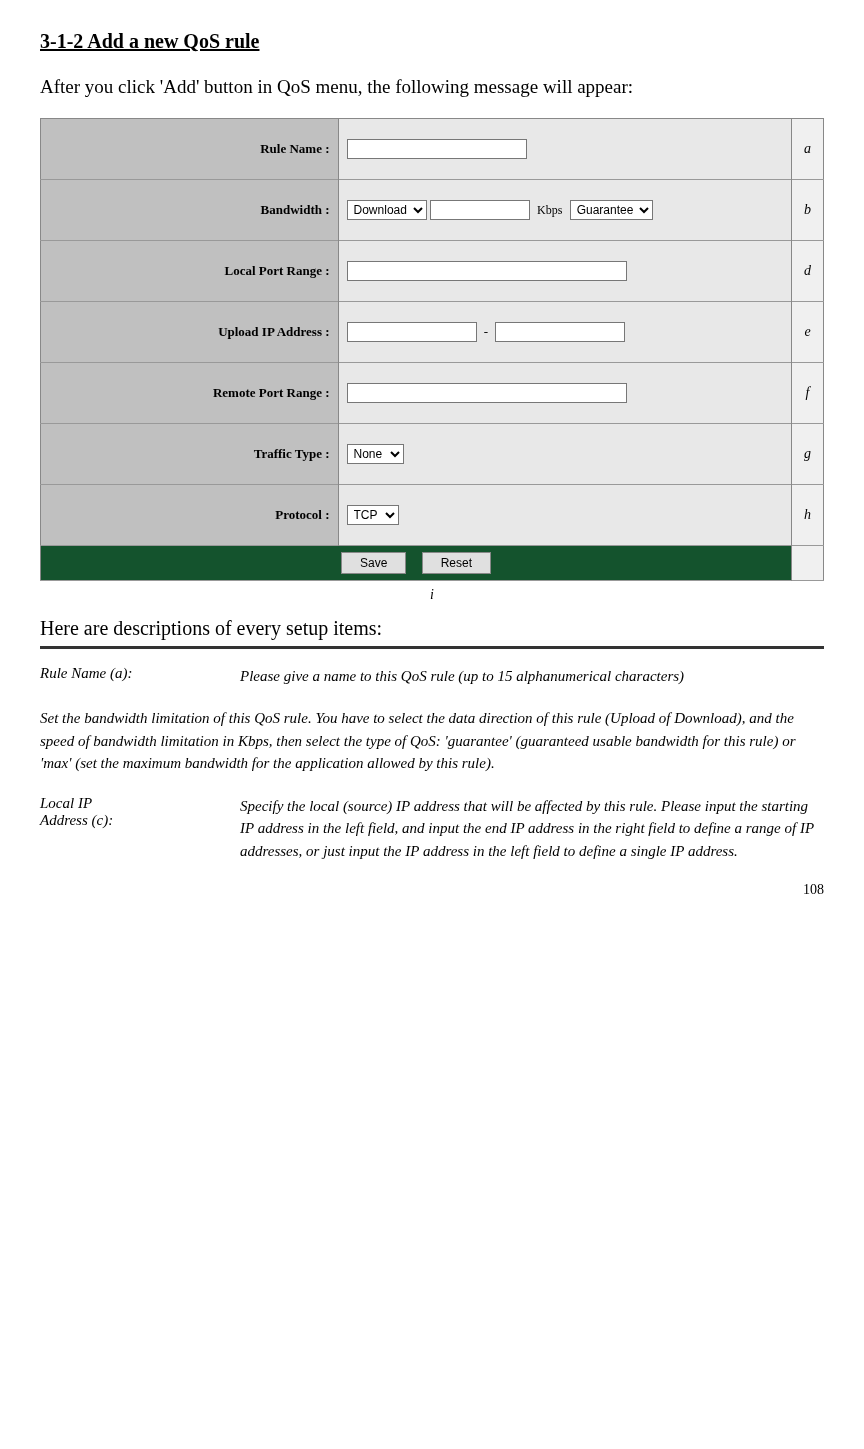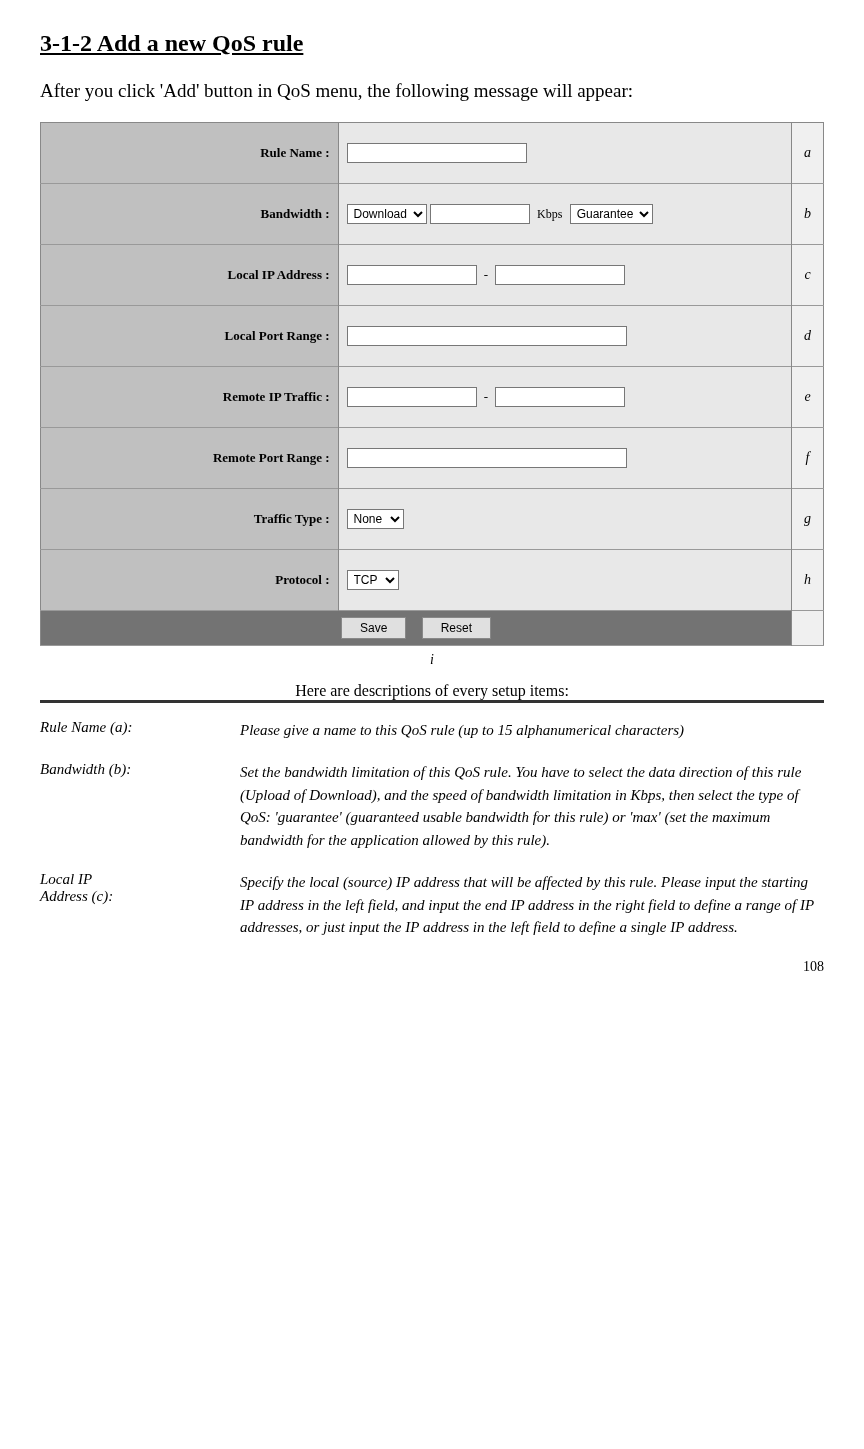--- a/index.html
+++ b/index.html
@@ -6,21 +6,21 @@
     body {
       font-family: Times New Roman, serif;
       font-size: 16px;
       background: #fff;
       color: #000;
       width: 864px;
       padding: 30px 40px 40px 40px;
     }
 
     h2 {
-      font-size: 24px;
+      font-size: 20px;
       font-weight: bold;
       margin-bottom: 20px;
       text-decoration: underline;
     }
 
     .intro-text {
       margin-bottom: 16px;
       font-size: 19px;
       line-height: 1.5;
     }
@@ -95,21 +95,21 @@
       font-size: 12px;
       margin: 0 4px;
     }
 
     .dash {
       margin: 0 4px;
       font-size: 13px;
     }
 
     .save-reset-row td {
-      background: #737373;
+      background: #14532d;
       text-align: center;
       padding: 6px;
     }
 
     .btn {
       background: #e0e0e0;
       border: 1px solid #888;
       padding: 3px 18px;
       font-size: 12px;
       cursor: pointer;
@@ -117,22 +117,22 @@
     }
 
     .annotation-i {
       text-align: center;
       font-style: italic;
       font-size: 14px;
       margin: 2px 0 14px 0;
     }
 
     .descriptions-title {
-      font-size: 16px;
-      text-align: center;
+      font-size: 20px;
+      margin-bottom: 6px;
     }
 
     .divider {
       border: none;
       border-top: 3px solid #333;
       margin-bottom: 16px;
     }
 
     .desc-section {
       display: flex;
@@ -188,40 +188,31 @@
       <input class="form-input" style="width: 100px;" type="text" value="">
       <span class="kbps-label">Kbps</span>
       <select class="form-select">
         <option>Guarantee</option>
         <option>Max</option>
       </select>
     </td>
     <td class="annotation">b</td>
   </tr>
 
-  <tr>
-    <td class="label-cell">Local IP Address :</td>
-    <td class="input-cell">
-      <input class="form-input form-input-medium" type="text" value="" style="">
-      <span class="dash">-</span>
-      <input class="form-input form-input-medium" type="text" value="" style="">
-    </td>
-    <td class="annotation">c</td>
-  </tr>
 
   <tr>
     <td class="label-cell">Local Port Range :</td>
     <td class="input-cell">
       <input class="form-input" style="width: 280px;" type="text" value="">
     </td>
     <td class="annotation">d</td>
   </tr>
 
   <tr>
-    <td class="label-cell">Remote IP Traffic :</td>
+    <td class="label-cell">Upload IP Address :</td>
     <td class="input-cell">
       <input class="form-input form-input-medium" type="text" value="" style="">
       <span class="dash">-</span>
       <input class="form-input form-input-medium" type="text" value="" style="">
     </td>
     <td class="annotation">e</td>
   </tr>
 
   <tr>
     <td class="label-cell">Remote Port Range :</td>
@@ -270,21 +261,20 @@
 
 <p class="descriptions-title">Here are descriptions of every setup items:</p>
 <hr class="divider">
 
 <div class="desc-section">
   <div class="desc-label">Rule Name (a):</div>
   <div class="desc-text">Please give a name to this QoS rule (up to 15 alphanumerical characters)</div>
 </div>
 
 <div class="desc-section">
-  <div class="desc-label">Bandwidth (b):</div>
   <div class="desc-text">Set the bandwidth limitation of this QoS rule. You have to select the data direction of this rule (Upload of Download), and the speed of bandwidth limitation in Kbps, then select the type of QoS: 'guarantee' (guaranteed usable bandwidth for this rule) or 'max' (set the maximum bandwidth for the application allowed by this rule).</div>
 </div>
 
 <div class="desc-section">
   <div class="desc-label">Local IP<br>Address (c):</div>
   <div class="desc-text">Specify the local (source) IP address that will be affected by this rule. Please input the starting IP address in the left field, and input the end IP address in the right field to define a range of IP addresses, or just input the IP address in the left field to define a single IP address.</div>
 </div>
 
 <p class="page-number">108</p>
 

